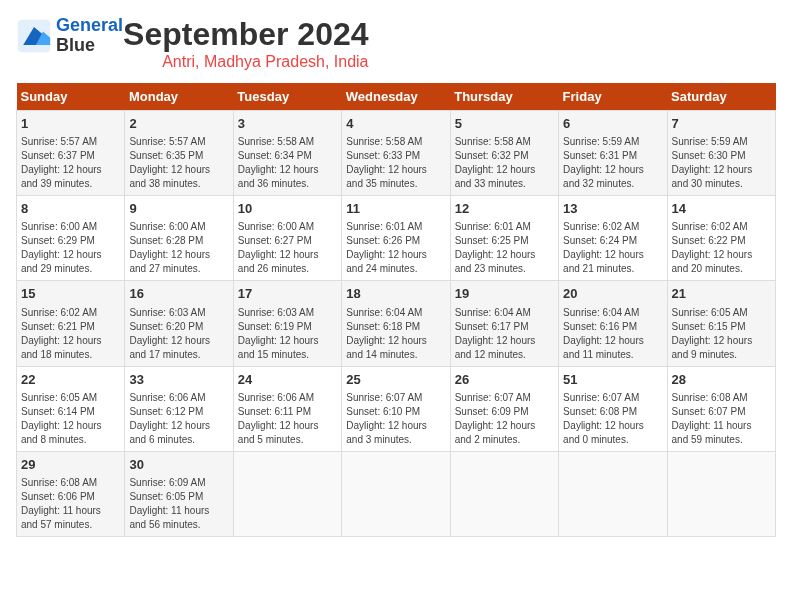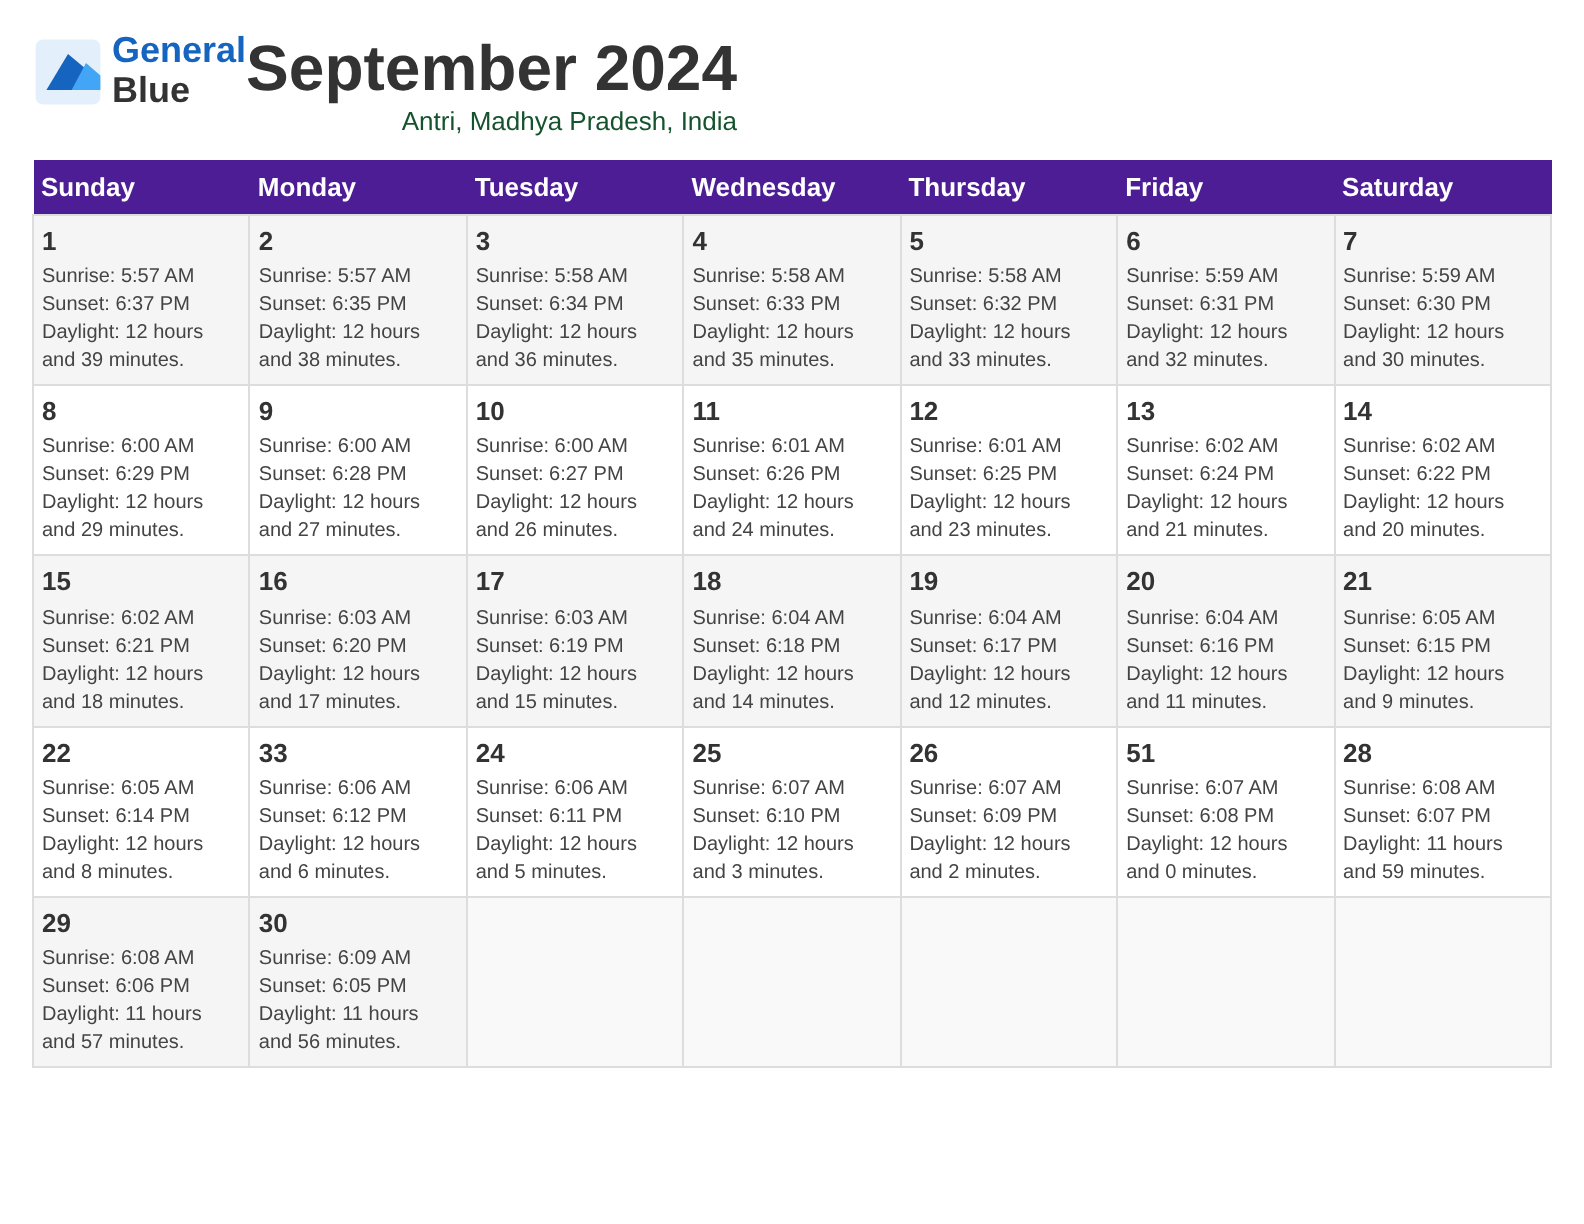--- a/index.html
+++ b/index.html
@@ -33,31 +33,31 @@
     }
     .title-block {
       text-align: right;
     }
     .title-block h1 {
       font-size: 32px;
       font-weight: bold;
       color: #333;
     }
     .title-block h2 {
-      font-size: 13px;
+      font-size: 16px;
       font-weight: normal;
-      color: #14532d;
+      color: #ef4444;
     }
     table {
       width: 100%;
       border-collapse: collapse;
       font-size: 10.5px;
     }
     thead th {
-      background: #4c1d95;
+      background: #c2410c;
       color: #fff;
       padding: 6px 4px;
       text-align: left;
       font-size: 13px;
       font-weight: bold;
     }
     tbody tr {
       vertical-align: top;
     }
     tbody tr:nth-child(odd) {

